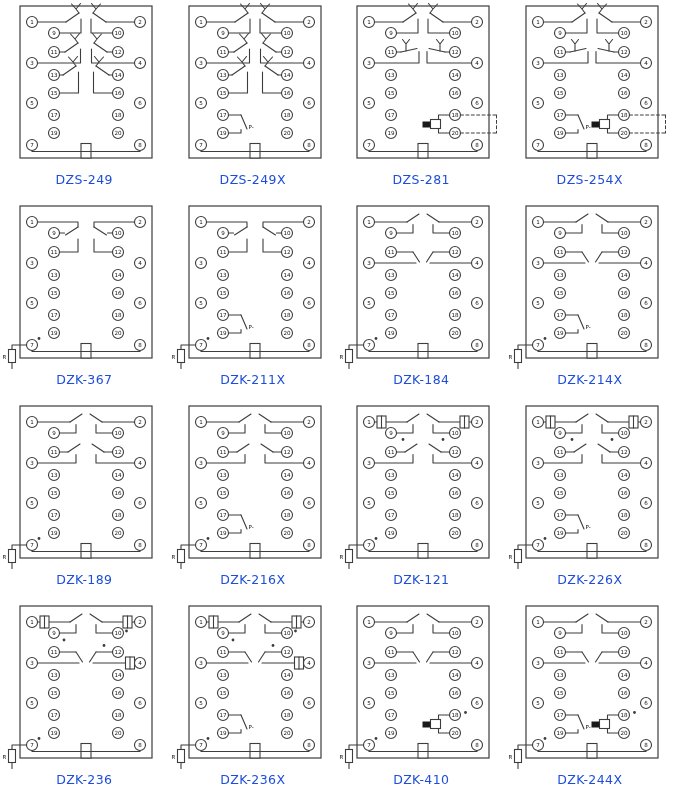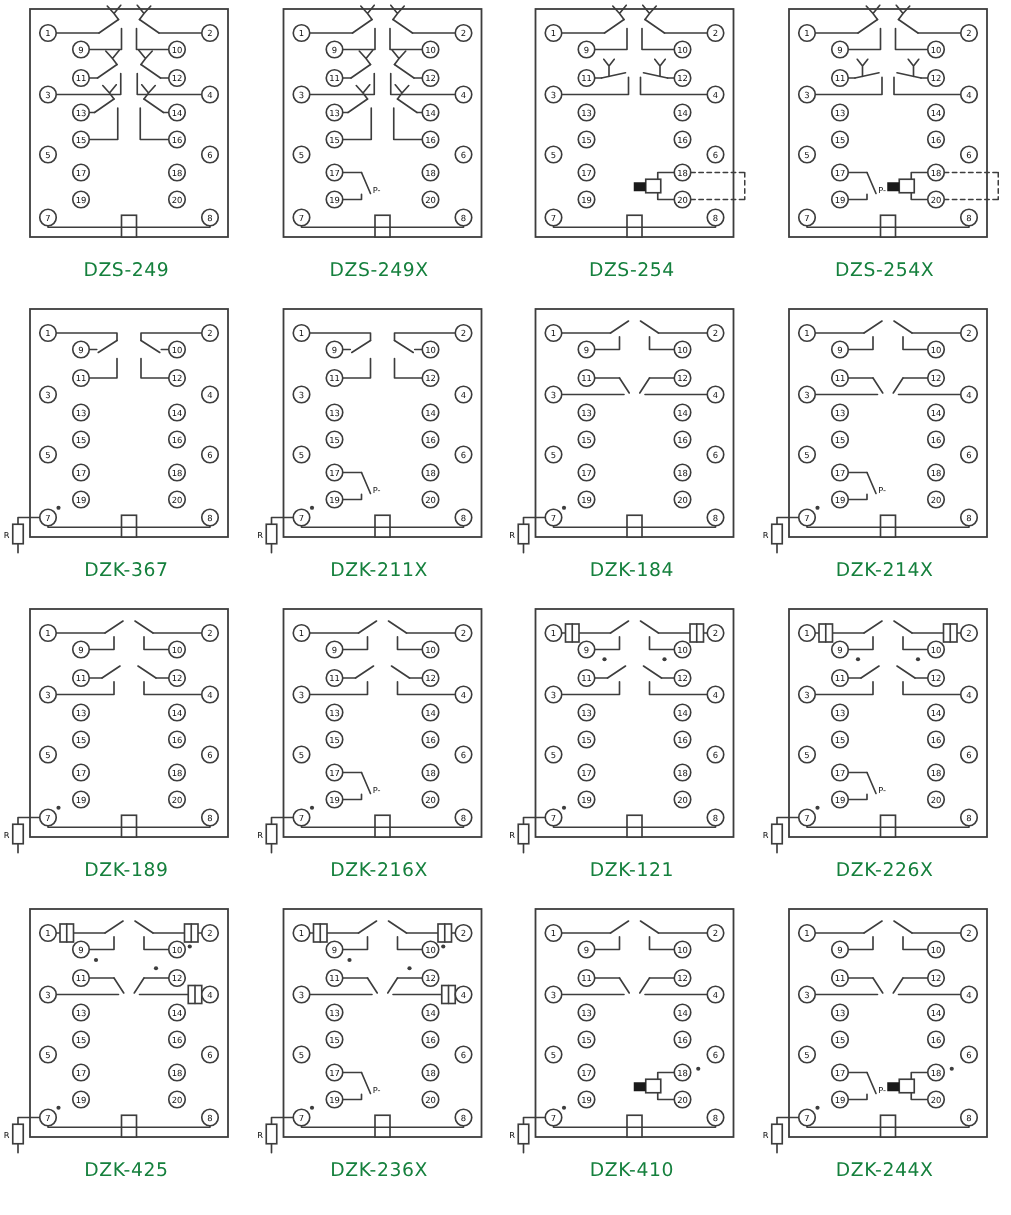--- a/index.html
+++ b/index.html
@@ -1,20 +1,20 @@
 <!DOCTYPE html>
 <html><head>
 <meta charset="utf-8">
 <style>
   html,body{margin:0;padding:0;background:#ffffff;}
   body{width:674px;height:810px;overflow:hidden;font-family:"DejaVu Sans",sans-serif;}
   .grid{display:grid;grid-template-columns:repeat(4,1fr);width:674px;padding-top:2px;}
   .cell{height:200px;display:flex;flex-direction:column;align-items:center;}
   .cell svg{display:block;}
-  .caption{font-size:12.5px;color:#15803d;margin-top:0px;letter-spacing:.4px;line-height:1;}
+  .caption{font-size:12.5px;color:#1d4ed8;margin-top:0px;letter-spacing:.4px;line-height:1;}
 </style>
 </head>
 <body>
 
 <div class="grid" id="grid">
     <div class="cell">
       <svg width="164" height="172" viewBox="0 0 164 172">
         <rect x="18" y="4" width="132" height="152" fill="none" stroke="#3d3d3d" stroke-width="1.2"></rect>
         <path d="M 30 148.5 V 149.5 H 138 V 148.5" fill="none" stroke="#3d3d3d" stroke-width="1.1" stroke-linecap="round" stroke-linejoin="round"></path>
         <path d="M 36 20 H 64" fill="none" stroke="#3d3d3d" stroke-width="1.1" stroke-linecap="round" stroke-linejoin="round"></path>
@@ -344,21 +344,21 @@
         </g>
         <g>
           <circle cx="116" cy="113" r="5.5" fill="#fff" stroke="#3d3d3d" stroke-width="1.1"></circle>
           <text x="116" y="115.1" font-size="5.6" fill="#111111" text-anchor="middle" font-family="&quot;DejaVu Sans&quot;,sans-serif">18</text>
         </g>
         <g>
           <circle cx="116" cy="131" r="5.5" fill="#fff" stroke="#3d3d3d" stroke-width="1.1"></circle>
           <text x="116" y="133.1" font-size="5.6" fill="#111111" text-anchor="middle" font-family="&quot;DejaVu Sans&quot;,sans-serif">20</text>
         </g>
       </svg>
-      <div class="caption">DZS-254</div>
+      <div class="caption">DZS-281</div>
     </div>
     <div class="cell">
       <svg width="164" height="172" viewBox="0 0 164 172">
         <rect x="18" y="4" width="132" height="152" fill="none" stroke="#3d3d3d" stroke-width="1.2"></rect>
         <path d="M 30 148.5 V 149.5 H 138 V 148.5" fill="none" stroke="#3d3d3d" stroke-width="1.1" stroke-linecap="round" stroke-linejoin="round"></path>
         <path d="M 36 20 H 64" fill="none" stroke="#3d3d3d" stroke-width="1.1" stroke-linecap="round" stroke-linejoin="round"></path>
         <path d="M 64 20 L 77 11" fill="none" stroke="#3d3d3d" stroke-width="1.1" stroke-linecap="round" stroke-linejoin="round"></path>
         <path d="M 77 11 L 74 7 M 74 7 L 69.5 2 M 74 7 L 78.5 1.5" fill="none" stroke="#3d3d3d" stroke-width="1.1" stroke-linecap="round" stroke-linejoin="round"></path>
         <path d="M 57.5 31 H 79 V 17" fill="none" stroke="#3d3d3d" stroke-width="1.1" stroke-linecap="round" stroke-linejoin="round"></path>
         <path d="M 57.5 50 H 62" fill="none" stroke="#3d3d3d" stroke-width="1.1" stroke-linecap="round" stroke-linejoin="round"></path>
@@ -1441,21 +1441,21 @@
         </g>
         <g>
           <circle cx="116" cy="113" r="5.5" fill="#fff" stroke="#3d3d3d" stroke-width="1.1"></circle>
           <text x="116" y="115.1" font-size="5.6" fill="#111111" text-anchor="middle" font-family="&quot;DejaVu Sans&quot;,sans-serif">18</text>
         </g>
         <g>
           <circle cx="116" cy="131" r="5.5" fill="#fff" stroke="#3d3d3d" stroke-width="1.1"></circle>
           <text x="116" y="133.1" font-size="5.6" fill="#111111" text-anchor="middle" font-family="&quot;DejaVu Sans&quot;,sans-serif">20</text>
         </g>
       </svg>
-      <div class="caption">DZK-425</div>
+      <div class="caption">DZK-236</div>
     </div>
     <div class="cell">
       <svg width="164" height="172" viewBox="0 0 164 172">
         <rect x="18" y="4" width="132" height="152" fill="none" stroke="#3d3d3d" stroke-width="1.2"></rect>
         <path d="M 30 148.5 V 149.5 H 138 V 148.5" fill="none" stroke="#3d3d3d" stroke-width="1.1" stroke-linecap="round" stroke-linejoin="round"></path>
         <path d="M 35.5 20 H 68" fill="none" stroke="#3d3d3d" stroke-width="1.1" stroke-linecap="round" stroke-linejoin="round"></path>
         <path d="M 68 20 L 80 12" fill="none" stroke="#3d3d3d" stroke-width="1.1" stroke-linecap="round" stroke-linejoin="round"></path>
         <path d="M 57.5 31 H 74 V 22.5" fill="none" stroke="#3d3d3d" stroke-width="1.1" stroke-linecap="round" stroke-linejoin="round"></path>
         <path d="M 57.5 50 H 74" fill="none" stroke="#3d3d3d" stroke-width="1.1" stroke-linecap="round" stroke-linejoin="round"></path>
         <path d="M 74 50 L 80.5 60" fill="none" stroke="#3d3d3d" stroke-width="1.1" stroke-linecap="round" stroke-linejoin="round"></path>

